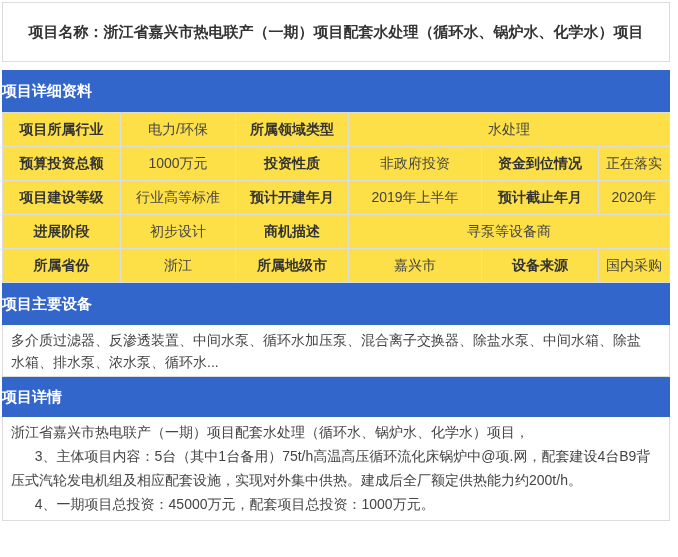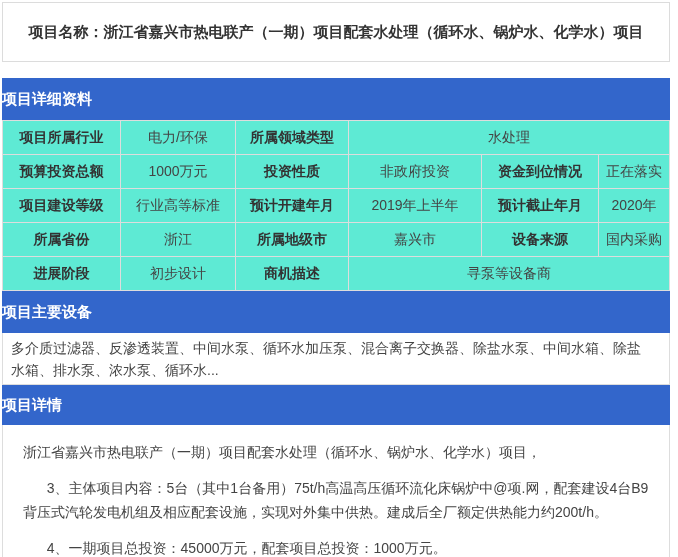--- a/index.html
+++ b/index.html
@@ -21,37 +21,37 @@
   }
   .title-box {
     border: 1px solid #dcdcdc;
     height: 58px;
     display: flex;
     align-items: center;
     justify-content: center;
     font-weight: bold;
     font-size: 15px;
     color: #333333;
-    margin-bottom: 16px;
+    margin-bottom: 8px;
     background: #ffffff;
   }
   .bar {
     background: #3366cb;
     color: #ffffff;
     font-weight: bold;
     font-size: 15px;
     height: 42px;
     line-height: 42px;
   }
   .bar.small { height: 40px; line-height: 40px; }
   table.info {
     width: 100%;
     border-collapse: collapse;
     table-layout: fixed;
-    background: #5eead4;
+    background: #fde047;
     padding-left: 48px;
   }
   table.info td {
     border: 1px solid #dddddd;
     text-align: center;
     vertical-align: middle;
     font-size: 14px;
     height: 31px;
     color: #444444;
     overflow: hidden;
@@ -70,21 +70,21 @@
     color: #444444;
   }
   .details {
     border: 1px solid #dddddd;
     border-top: none;
     padding: 3px 8px 4px 8px;
     font-size: 14px;
     line-height: 24px;
     color: #444444;
   }
-  .details p { margin: 12px; }
+  .details p { margin: 0; }
   .details p.num { text-indent: 1.7em; }
 </style>
 </head>
 <body>
 
 <div class="page">
   <div class="wrap">
 
     <div class="title-box">
       <span>项目名称：浙江省嘉兴市热电联产（一期）项目配套水处理（循环水、锅炉水、化学水）项目</span>
@@ -118,32 +118,32 @@
         </tr>
         <tr>
           <td class="lbl">项目建设等级</td>
           <td>行业高等标准</td>
           <td class="lbl">预计开建年月</td>
           <td>2019年上半年</td>
           <td class="lbl">预计截止年月</td>
           <td>2020年</td>
         </tr>
         <tr>
+          <td class="lbl">进展阶段</td>
+          <td>初步设计</td>
+          <td class="lbl">商机描述</td>
+          <td colspan="3">寻泵等设备商</td>
+        </tr>
+        <tr>
           <td class="lbl">所属省份</td>
           <td>浙江</td>
           <td class="lbl">所属地级市</td>
           <td>嘉兴市</td>
           <td class="lbl">设备来源</td>
           <td>国内采购</td>
-        </tr>
-        <tr>
-          <td class="lbl">进展阶段</td>
-          <td>初步设计</td>
-          <td class="lbl">商机描述</td>
-          <td colspan="3">寻泵等设备商</td>
         </tr>
       </tbody>
     </table>
 
     <div class="bar">项目主要设备</div>
 
     <div class="equip">多介质过滤器、反渗透装置、中间水泵、循环水加压泵、混合离子交换器、除盐水泵、中间水箱、除盐水箱、排水泵、浓水泵、循环水...</div>
 
     <div class="bar small">项目详情</div>
 

